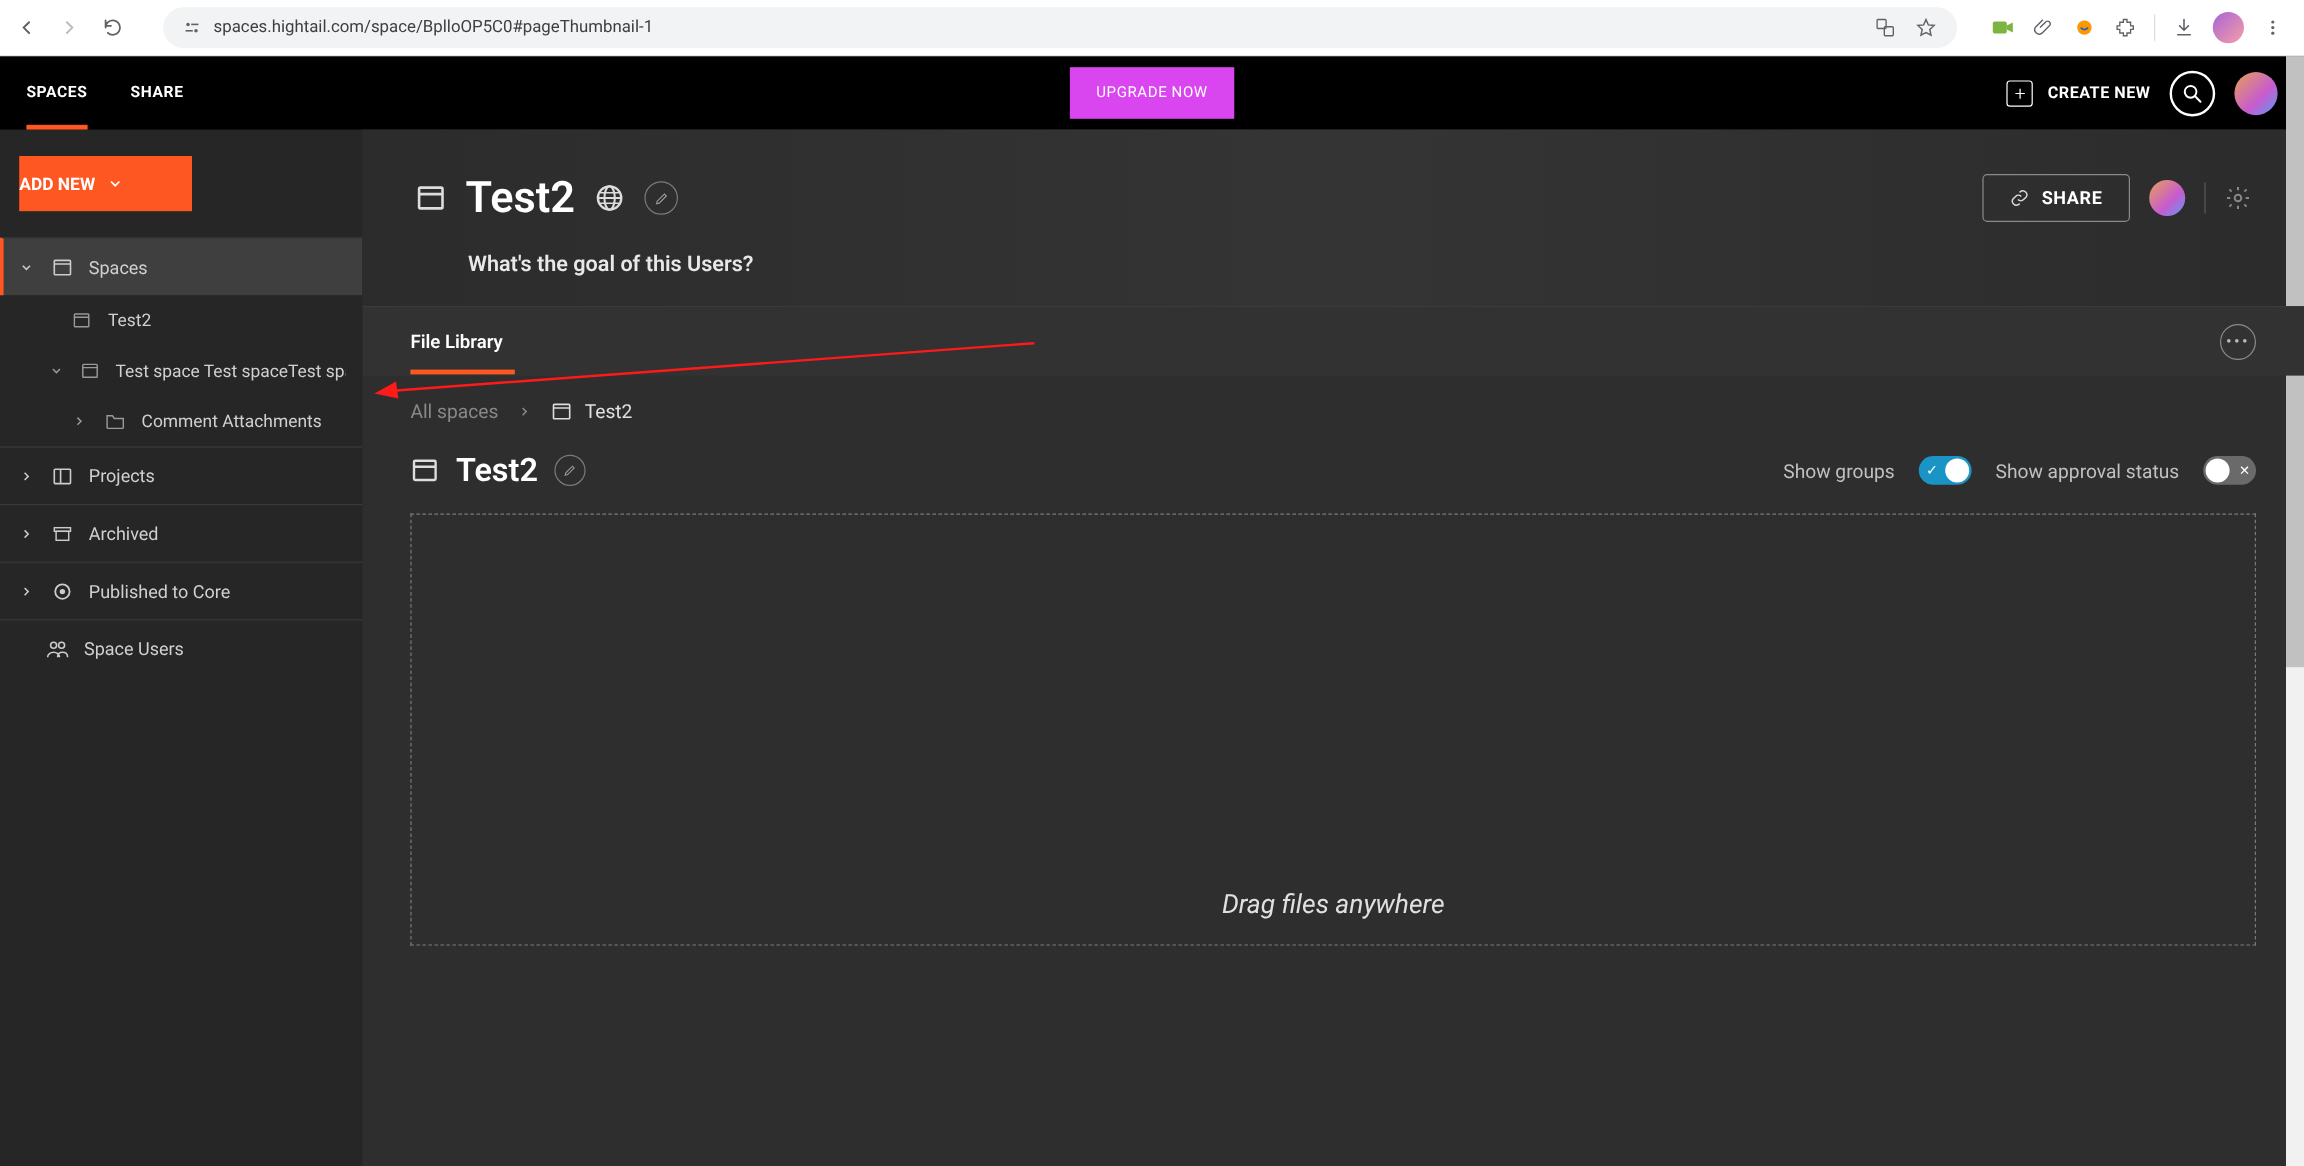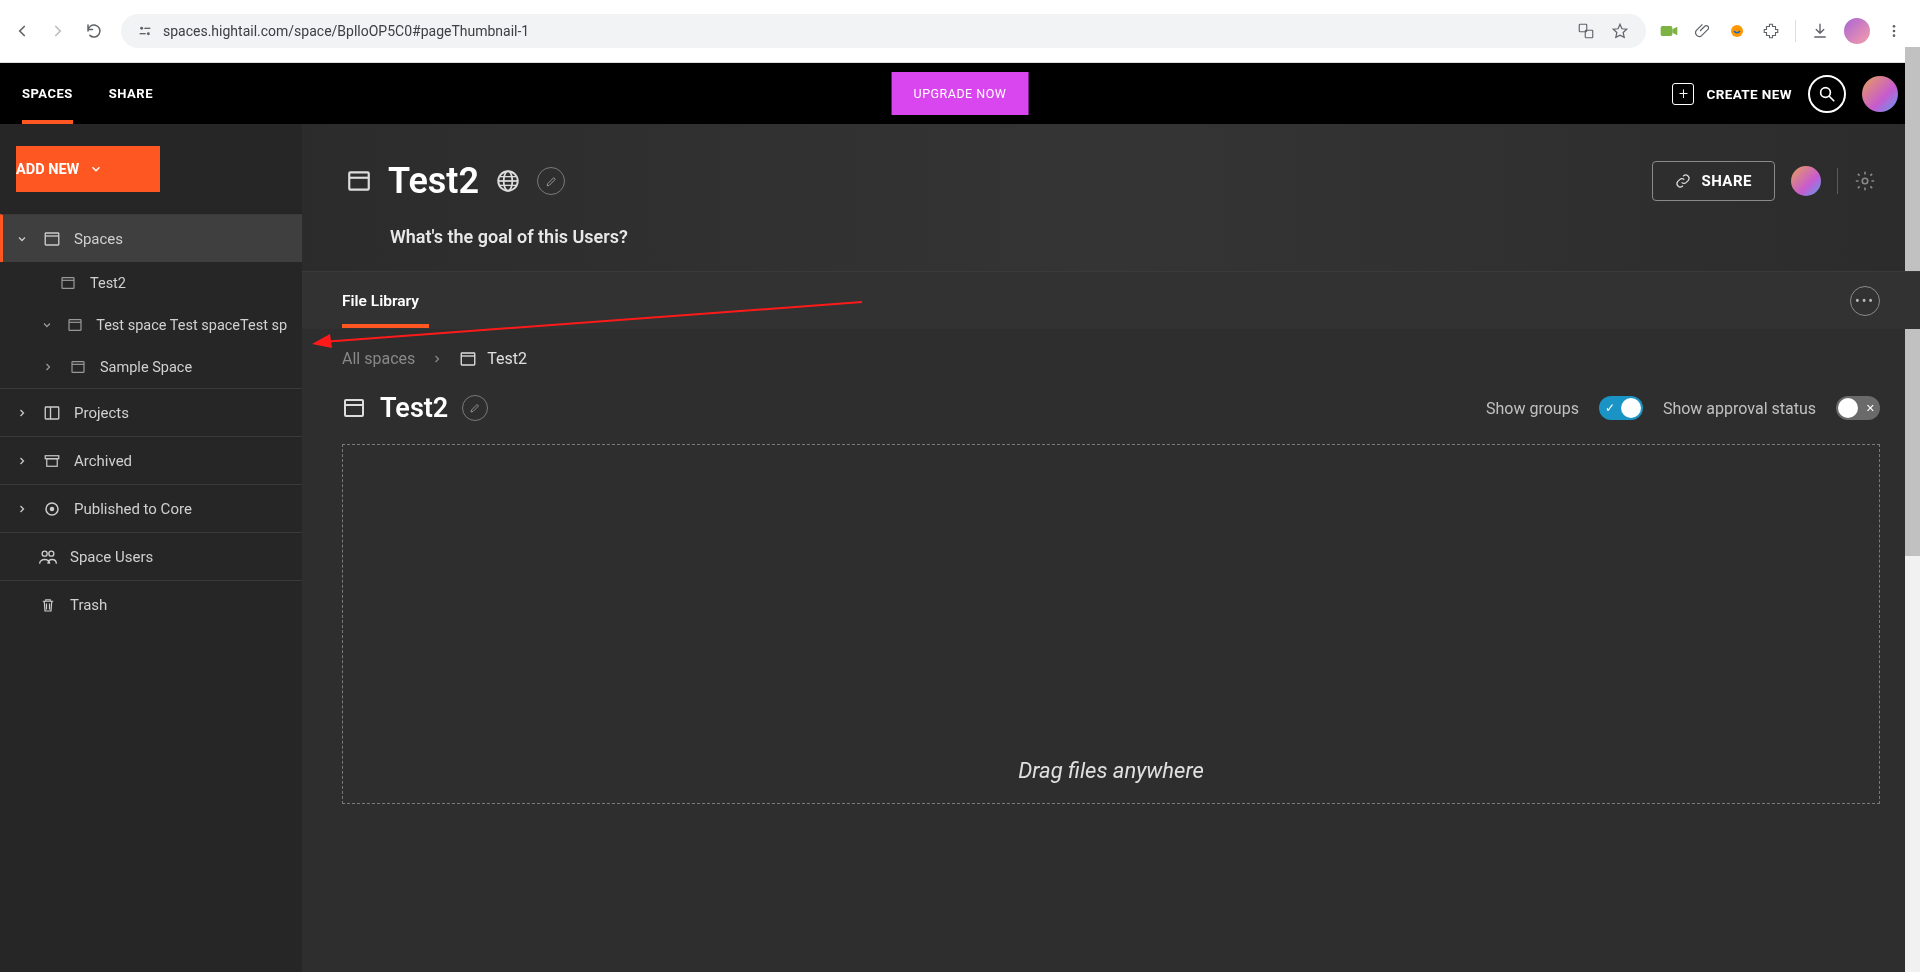--- a/index.html
+++ b/index.html
@@ -1,19 +1,19 @@
 <!DOCTYPE html>
 <html><head>
 <meta charset="utf-8">
 <style>
 * { margin: 0; padding: 0; box-sizing: border-box; font-family: -apple-system, BlinkMacSystemFont, "Segoe UI", Roboto, Arial, sans-serif; }
 body { background: #2b2b2b; color: #fff; overflow: hidden; width: 1920px; height: 972px; }
 
 
-.browser-chrome { height: 63px; background: #fff; border-bottom: 1px solid #e0e0e0; display: flex; align-items: center; padding: 0 8px; gap: 13px; }
+.browser-chrome { height: 47px; background: #fff; border-bottom: 1px solid #e0e0e0; display: flex; align-items: center; padding: 0 8px; gap: 28px; }
 .nav-btns { display: flex; gap: 8px; align-items: center; }
 .nav-btn { width: 28px; height: 28px; display: flex; align-items: center; justify-content: center; border-radius: 50%; cursor: pointer; color: #5f6368; }
 .nav-btn.disabled { color: #bdbdbd; }
 .url-bar { flex: 1; height: 34px; background: #f1f3f4; border-radius: 18px; display: flex; align-items: center; padding: 0 16px; gap: 10px; color: #3c4043; font-size: 14px; }
 .url-bar .site-icon { color: #5f6368; }
 .chrome-actions { display: flex; align-items: center; gap: 14px; padding-right: 8px; }
 .chrome-icon { width: 20px; height: 20px; display: flex; align-items: center; justify-content: center; color: #5f6368; }
 .chrome-avatar { width: 26px; height: 26px; border-radius: 50%; background: linear-gradient(135deg,#a864d4,#f79ea8); }
 
 
@@ -239,35 +239,34 @@
         </span>
       <span class="row-icon">
           <svg width="16" height="16" viewBox="0 0 24 24">
             <rect x="3" y="4" width="18" height="16" rx="1" stroke="#999" stroke-width="1.8" fill="none"></rect>
             <line x1="3" y1="8" x2="21" y2="8" stroke="#999" stroke-width="1.8"></line>
           </svg>
         </span>
       <span style="white-space:nowrap;overflow:hidden">Test space Test spaceTest space</span>
     </div>
 
-
-    <div class="tree-row sub4">
+    <div class="tree-row sub3">
       <span class="chevron">
           <svg width="12" height="12" viewBox="0 0 24 24">
             <path d="M9 6l6 6-6 6" stroke="#999" stroke-width="2.5" fill="none"></path>
           </svg>
         </span>
       <span class="row-icon">
-          <svg width="16" height="16" viewBox="0 0 24 24">
-            <rect x="3" y="4" width="18" height="16" rx="1" stroke="#999" stroke-width="1.8" fill="none"></rect>
-            <line x1="3" y1="8" x2="21" y2="8" stroke="#999" stroke-width="1.8"></line>
-          </svg>
-        </span>
-      <span>Sample Space</span>
-    </div>
+          <svg width="18" height="16" viewBox="0 0 24 20">
+            <path d="M3 4h6l2 3h10v10a1 1 0 0 1-1 1H4a1 1 0 0 1-1-1z" stroke="#999" stroke-width="1.6" fill="none"></path>
+          </svg>
+        </span>
+      <span>Comment Attachments</span>
+    </div>
+
 
     <div class="tree-row">
       <span class="chevron">
           <svg width="12" height="12" viewBox="0 0 24 24">
             <path d="M9 6l6 6-6 6" stroke="#ccc" stroke-width="2.5" fill="none"></path>
           </svg>
         </span>
       <span class="row-icon">
           <svg width="18" height="18" viewBox="0 0 24 24">
             <rect x="3" y="4" width="18" height="16" rx="1" stroke="#ccc" stroke-width="1.8" fill="none"></rect>
@@ -311,28 +310,20 @@
       <span class="row-icon">
           <svg width="20" height="18" viewBox="0 0 24 20">
             <circle cx="8" cy="6" r="3" stroke="#ccc" stroke-width="1.6" fill="none"></circle>
             <circle cx="16" cy="6" r="3" stroke="#ccc" stroke-width="1.6" fill="none"></circle>
             <path d="M2 18c0-3 3-5 6-5s6 2 6 5M12 18c0-3 2-5 5-5s5 2 5 5" stroke="#ccc" stroke-width="1.6" fill="none"></path>
           </svg>
         </span>
       <span>Space Users</span>
     </div>
 
-    <div class="tree-row nochevron">
-      <span class="row-icon">
-          <svg width="18" height="18" viewBox="0 0 24 24">
-            <path d="M5 7h14M9 7V5h6v2M7 7l1 13h8l1-13M10 10v8M14 10v8" stroke="#ccc" stroke-width="1.6" fill="none"></path>
-          </svg>
-        </span>
-      <span>Trash</span>
-    </div>
   </div>
 
   <div class="content">
     <div class="header-section">
       <div class="title-row">
         <svg width="26" height="26" viewBox="0 0 24 24">
             <rect x="3" y="4" width="18" height="16" rx="1" stroke="#ddd" stroke-width="2" fill="none"></rect>
             <line x1="3" y1="9" x2="21" y2="9" stroke="#ddd" stroke-width="2"></line>
           </svg>
         <h1>Test2</h1>

